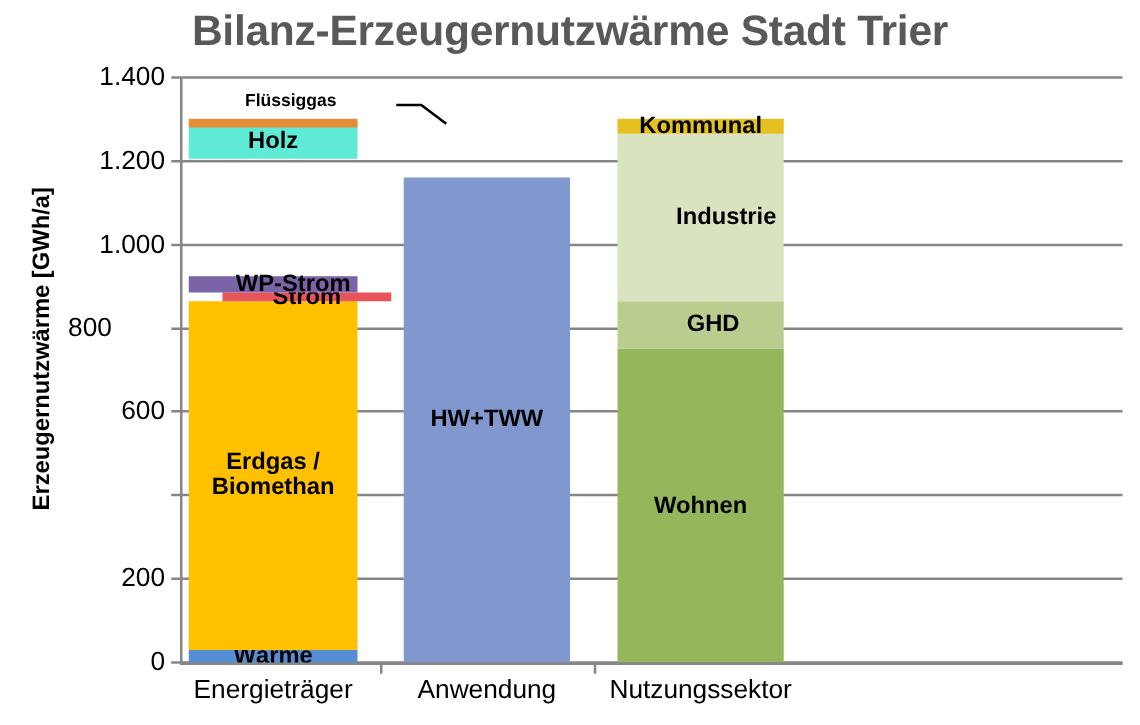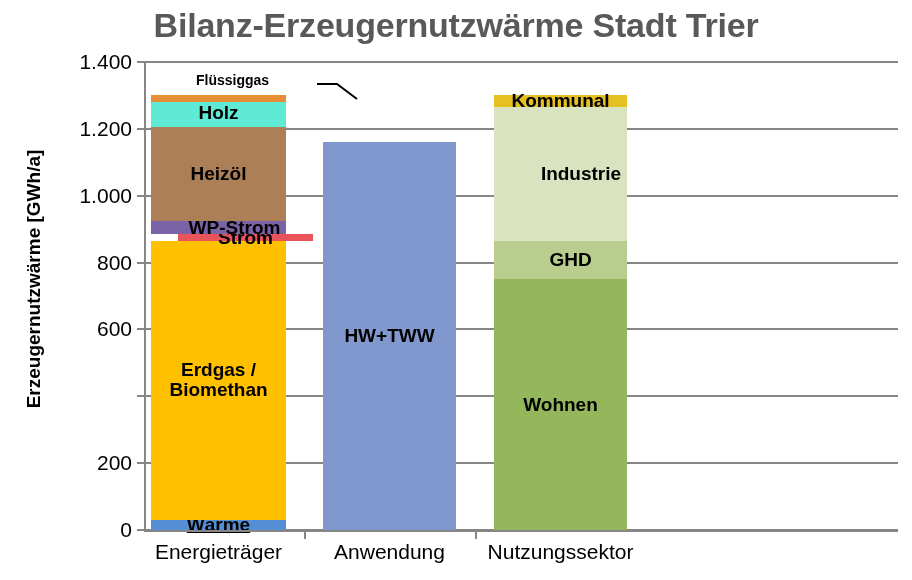--- a/index.html
+++ b/index.html
@@ -164,21 +164,21 @@
 <div id="chart-root">
 
   <div id="chart-title">Bilanz-Erzeugernutzwärme Stadt Trier</div>
 
   <div id="y-axis-title">Erzeugernutzwärme [GWh/a]</div>
 
   <div id="tick-label-box">
       <div class="tick-label" style="top: -11px;">1.400</div>
       <div class="tick-label" style="top: 55.8571px;">1.200</div>
       <div class="tick-label" style="top: 122.714px;">1.000</div>
-      <div class="tick-label" style="top: 189.571px;">800</div>
+      <div class="tick-label" style="top: 189.571px; text-align: center;">800</div>
       <div class="tick-label" style="top: 256.429px;">600</div>
       <div class="tick-label" style="top: 390.143px;">200</div>
       <div class="tick-label" style="top: 457px;">0</div>
     </div>
 
   <div id="plot-area">
     <div id="y-axis-line"></div>
     <div id="gridlines">
         <div class="gridline" style="top: -1px;"></div>
         <div class="gridline" style="top: 65.8571px;"></div>
@@ -197,23 +197,20 @@
           <div class="segment" style="height: 279.129px; bottom: 10.0286px; background: rgb(255, 192, 0);">
             <span class="seg-label">Erdgas /
 Biomethan</span>
           </div>
           <div class="segment" style="height: 6.68571px; bottom: 289.157px; background: rgb(232, 84, 90); overflow: visible; margin-left: 27px;">
             <span class="seg-label" style="white-space: nowrap;">Strom</span>
           </div>
           <div class="segment" style="height: 13.3714px; bottom: 295.843px; background: rgb(123, 99, 168); overflow: visible;">
             <span class="seg-label" style="white-space: nowrap; margin-left: 32px;">WP-Strom</span>
           </div>
-          <div class="segment" style="height: 93.6px; bottom: 309.214px; background: rgb(173, 127, 86);">
-            <span class="seg-label">Heizöl</span>
-          </div>
           <div class="segment" style="height: 29px; bottom: 402.814px; background: #5eead4; overflow: visible;">
             <span class="seg-label" style="white-space: nowrap;">Holz</span>
           </div>
           <div class="segment" style="height: 6.68571px; bottom: 427.886px; background: rgb(229, 142, 52);"></div>
         </div>
         <div class="bar" style="left: 178px; width: 133px; height: 434.571px;">
           <div class="segment" style="height: 388.106px; bottom: 0px; background: rgb(128, 152, 206);">
             <span class="seg-label">HW+TWW</span>
           </div>
         </div>

